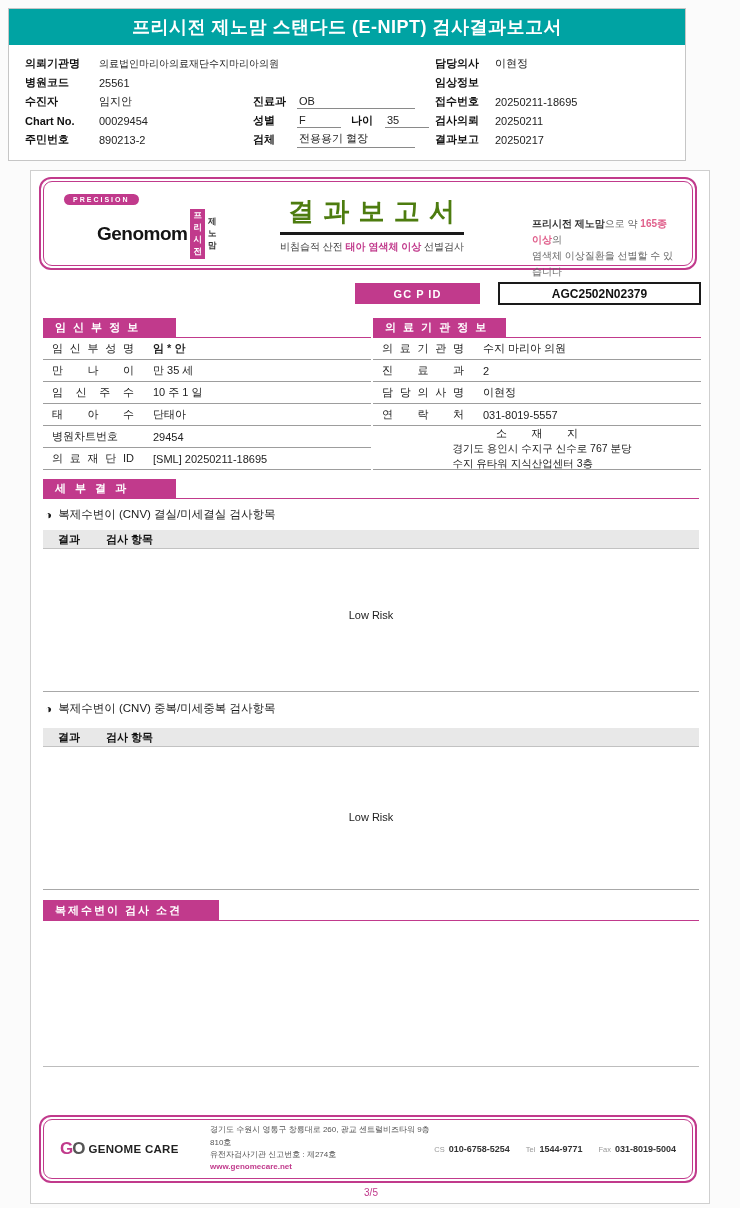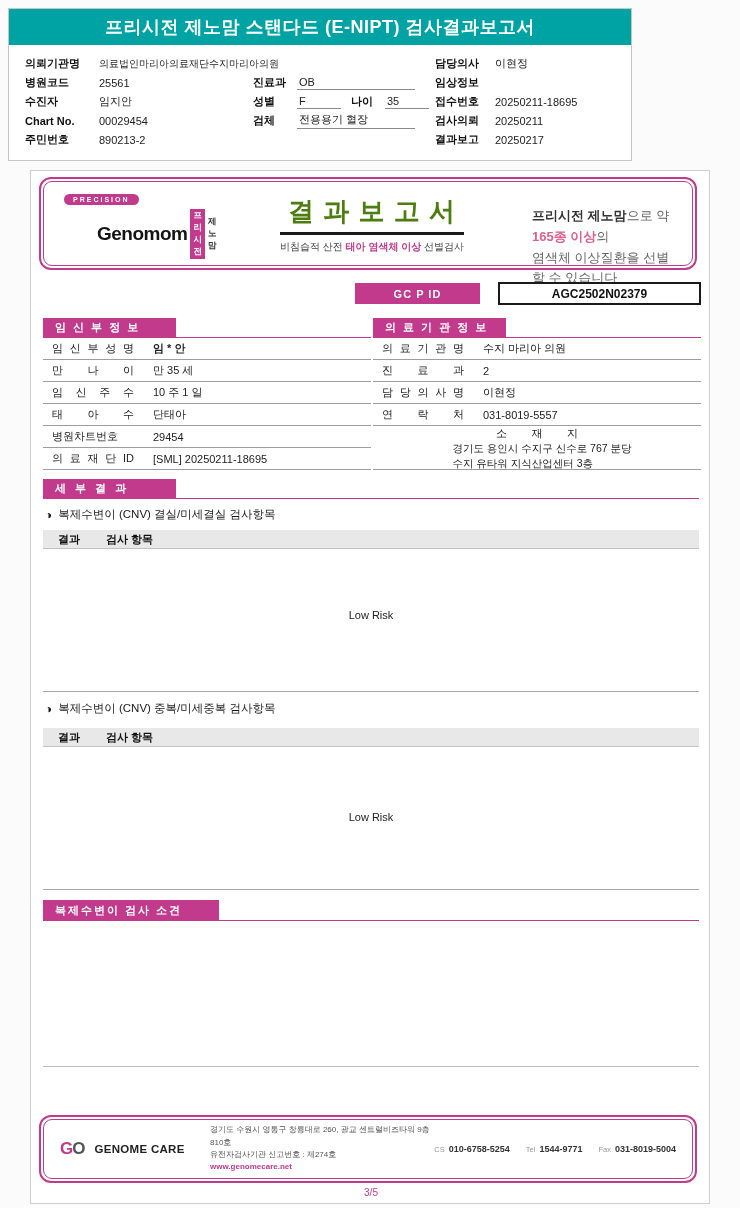--- a/index.html
+++ b/index.html
@@ -8,26 +8,26 @@
     --line:#a8a8a8;
   }
   *{box-sizing:border-box;margin:0;padding:0;}
   body{
     width:740px;height:1208px;position:relative;
     background:#fbfbfb;
     font-family:"Liberation Sans","DejaVu Sans",sans-serif;
     color:#222;overflow:hidden;
   }
   
-  .top-block{position:absolute;left:8px;top:8px;width:624px;background:#fff;border:1px solid #c6c6c6;}
+  .top-block{position:absolute;left:8px;top:8px;width:678px;background:#fff;border:1px solid #c6c6c6;}
   .title-bar{height:36px;background:var(--teal);color:#fff;display:flex;align-items:center;justify-content:center;
     font-size:18px;font-weight:bold;letter-spacing:0.5px;}
   .info-grid{display:grid;grid-template-columns:228px 182px 1fr;padding:9px 16px 11px;}
   .info-col{display:flex;flex-direction:column;}
-  .pad-top{padding-top:19px;}
+  .pad-top{padding-top:19px;justify-content:flex-end;}
   .info-row{display:flex;align-items:center;height:19px;font-size:11px;white-space:nowrap;}
   .lbl{font-weight:bold;color:#111;flex:none;}
   .lbl-l{width:74px;}
   .lbl-m{width:44px;}
   .lbl-m2{width:34px;margin-left:10px;}
   .lbl-r{width:60px;}
   .val{color:#222;}
   .val-small{font-size:10px;overflow:visible;}
   .field{border-bottom:1px solid #8a8a8a;padding:0 2px 1px 2px;min-height:14px;}
   .w120{width:118px;}
@@ -42,21 +42,21 @@
     letter-spacing:2px;padding:2px 9px;border-radius:8px;}
   .brand-line{margin-top:3px;display:flex;align-items:center;gap:3px;}
   .brand-name{font-size:19px;font-weight:bold;color:#141414;letter-spacing:-0.5px;margin-left:33px;}
   .brand-kr-tag{background:var(--magenta);color:#fff;font-size:8.5px;font-weight:bold;padding:1px 3px;}
   .brand-kr-name{font-size:8.5px;font-weight:bold;color:#333;}
   .title-block{flex:1;text-align:center;}
   .report-title{display:inline-block;font-size:26px;font-weight:bold;letter-spacing:1px;color:#4d7c0f;
     border-bottom:3px solid #1a1a1a;padding:0 8px 3px 8px;}
   .report-subtitle{font-size:10px;margin-top:5px;color:#444;}
   .subtitle-em{color:var(--magenta);font-weight:bold;}
-  .note-block{width:160px;padding-right:14px;font-size:13px;color:#666;line-height:1.6;flex:none;margin-top:48px;}
+  .note-block{width:160px;padding-right:14px;font-size:10px;color:#666;line-height:1.6;flex:none;margin-top:48px;}
   .note-bold{font-weight:bold;color:#333;}
   .note-em{color:#E0608C;font-weight:bold;}
   
   .gcpid-label{position:absolute;left:324px;top:112px;width:125px;height:21px;background:var(--magenta);color:#fff;
     display:flex;align-items:center;justify-content:center;font-size:11px;font-weight:bold;letter-spacing:1px;}
   .gcpid-value{position:absolute;left:467px;top:111px;width:203px;height:23px;border:2px solid #1a1a1a;background:#fff;
     display:flex;align-items:center;justify-content:center;font-size:12px;font-weight:bold;color:#111;}
   
   .sec-hdr{position:absolute;height:19px;background:var(--magenta);color:#fff;font-size:11px;font-weight:bold;
     display:flex;align-items:center;padding-left:12px;letter-spacing:2px;}
@@ -91,21 +91,21 @@
   .low-risk{position:absolute;left:0;width:680px;text-align:center;font-size:11px;color:#222;}
   .lr1{top:438px;}
   .lr2{top:640px;}
   .divider{position:absolute;left:12px;width:656px;height:1px;background:var(--line);}
   .d1{top:520px;}
   .d2{top:718px;}
   .d3{top:895px;background:#bdbdbd;}
   
   .footer-box{position:absolute;left:8px;top:944px;width:658px;height:68px;border:2px solid var(--magenta);border-radius:12px;background:#fff;}
   .footer-inner{position:absolute;inset:2px;border:1px solid var(--magenta);border-radius:9px;display:flex;align-items:center;padding:0 16px;}
-  .gc-logo{display:flex;align-items:center;gap:10px;width:150px;flex:none;}
+  .gc-logo{display:flex;align-items:center;gap:4px;width:150px;flex:none;}
   .gc-mark{font-size:17px;font-weight:bold;letter-spacing:-1px;}
   .gc-mark-g{color:var(--magenta);}
   .gc-mark-o{color:#555;}
   .gc-text{font-size:11.5px;font-weight:bold;color:#222;letter-spacing:0.3px;}
   .addr-block{font-size:8px;color:#555;line-height:1.55;}
   .site-link{color:var(--magenta);font-weight:bold;}
   .contact-block{margin-left:auto;display:flex;gap:16px;align-items:center;font-size:9px;color:#333;white-space:nowrap;}
   .contact-item{display:flex;align-items:baseline;}
   .contact-lbl{color:#999;font-size:7.5px;margin-right:4px;}
   .contact-val{font-weight:bold;color:#333;}

